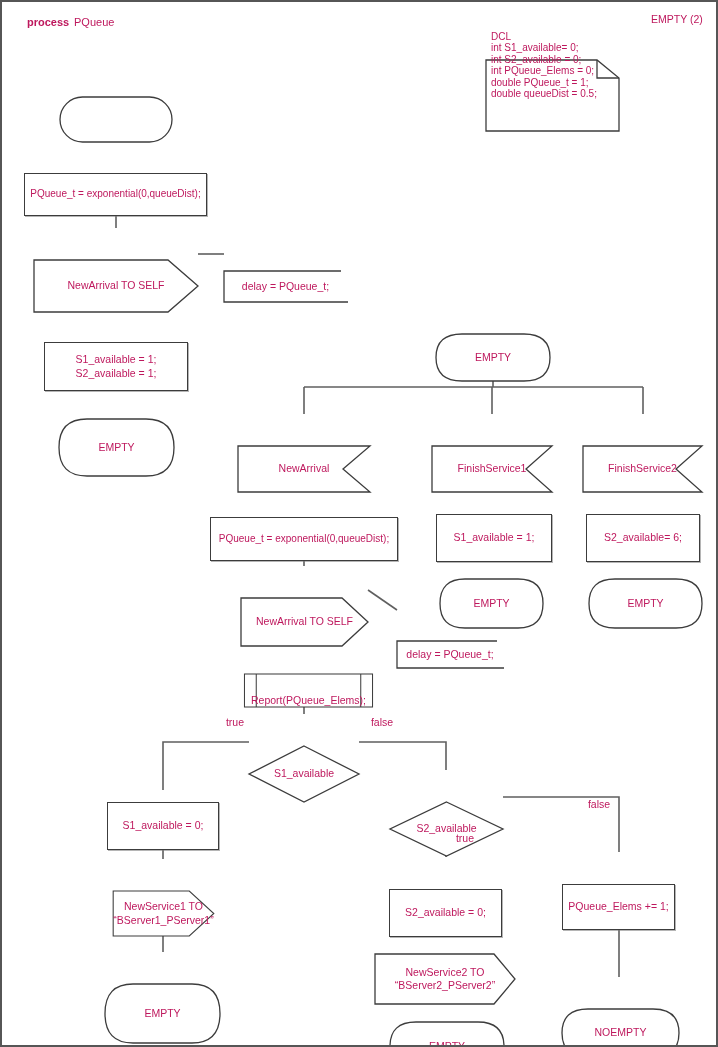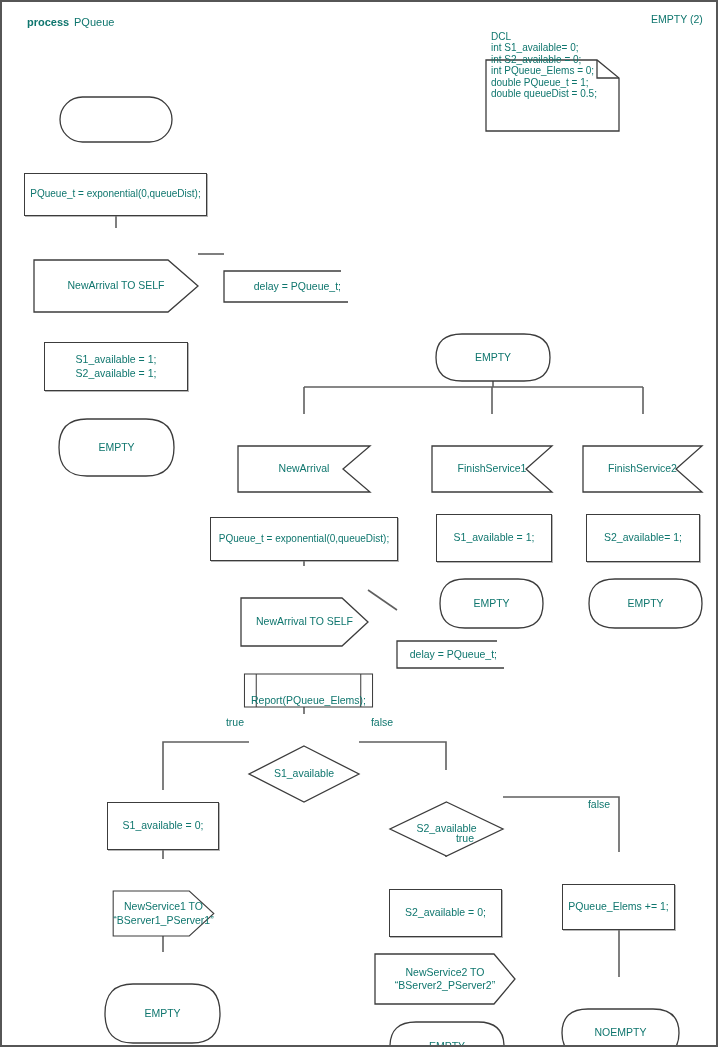--- a/index.html
+++ b/index.html
@@ -3,41 +3,41 @@
 <meta charset="utf-8">
 <style>
   html,body{margin:0;padding:0;background:#e9e9e9;}
   .canvas{
     position:relative;
     width:718px;height:1047px;
     background:#ffffff;
     border:2px solid #565656;
     box-sizing:border-box;
     font-family:"Liberation Sans",sans-serif;
-    color:#0f766e;
+    color:#be185d;
     overflow:hidden;
   }
   .wires{position:absolute;left:0;top:0;width:718px;height:1047px;overflow:visible;}
   .wires polyline,.wires line{fill:none;stroke:#5f5f5f;stroke-width:1.6;}
   .node{
     position:absolute;
     display:flex;align-items:center;justify-content:center;
     text-align:center;font-size:10.5px;line-height:1.25;margin-top:32px;
   }
   .node svg{position:absolute;left:0;top:0;width:100%;height:100%;overflow:visible;}
   .node svg path,.node svg polygon,.node svg rect{fill:#ffffff;stroke:#3c3c3c;stroke-width:1.3;}
   .node svg line,.node svg path.open{fill:none;}
   .node .lbl{position:relative;z-index:1;white-space:nowrap;}
   .node .lbl span{display:block;white-space:nowrap;}
   .rect-node{
     background:#fff;border:1.3px solid #3c3c3c;
     box-shadow:1px 1px 0 rgba(120,120,120,.55);
     box-sizing:border-box;
   }
-  .comment-node{justify-content:flex-end;padding-left:6px;box-sizing:border-box;}
+  .comment-node{justify-content:center;padding-left:6px;box-sizing:border-box;}
   .small{font-size:10px;}
   .edge-label{position:absolute;font-size:10.5px;text-align:center;width:40px;}
   .hdr{position:absolute;font-size:11px;}
   .dcl-text{
     position:absolute;left:489px;top:29px;width:125px;
     font-size:10px;line-height:11.4px;text-align:left;z-index:2;
   }
 </style>
 </head>
 <body>
@@ -271,21 +271,21 @@
   </div>
 
   <div class="node" style="left:581px;top:412px;width:119px;height:46px;">
     <svg viewBox="0 0 119 46">
         <polygon points="0,0 119,0 93,23 119,46 0,46"></polygon>
       </svg>
     <span class="lbl">FinishService2</span>
   </div>
 
   <div class="node rect-node" style="left:584px;top:480px;width:114px;height:48px;">
-    <span class="lbl">S2_available= 1;</span>
+    <span class="lbl">S2_available= 6;</span>
   </div>
 
   <div class="node" style="left:587px;top:545px;width:113px;height:49px;">
     <svg viewBox="0 0 113 49">
         <path d="M26 0 H87 Q113 0 113 24.5 Q113 49 87 49 H26 Q0 49 0 24.5 Q0 0 26 0 Z"></path>
       </svg>
     <span class="lbl">EMPTY</span>
   </div>
 
 </div>

